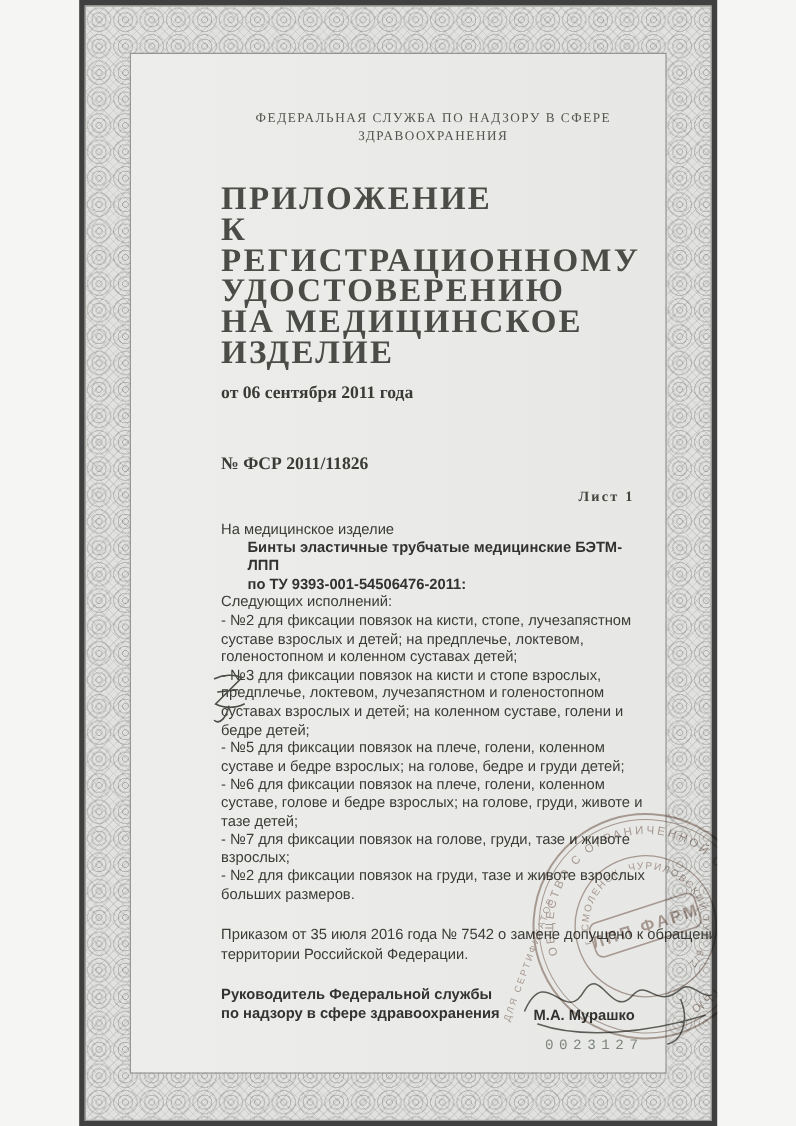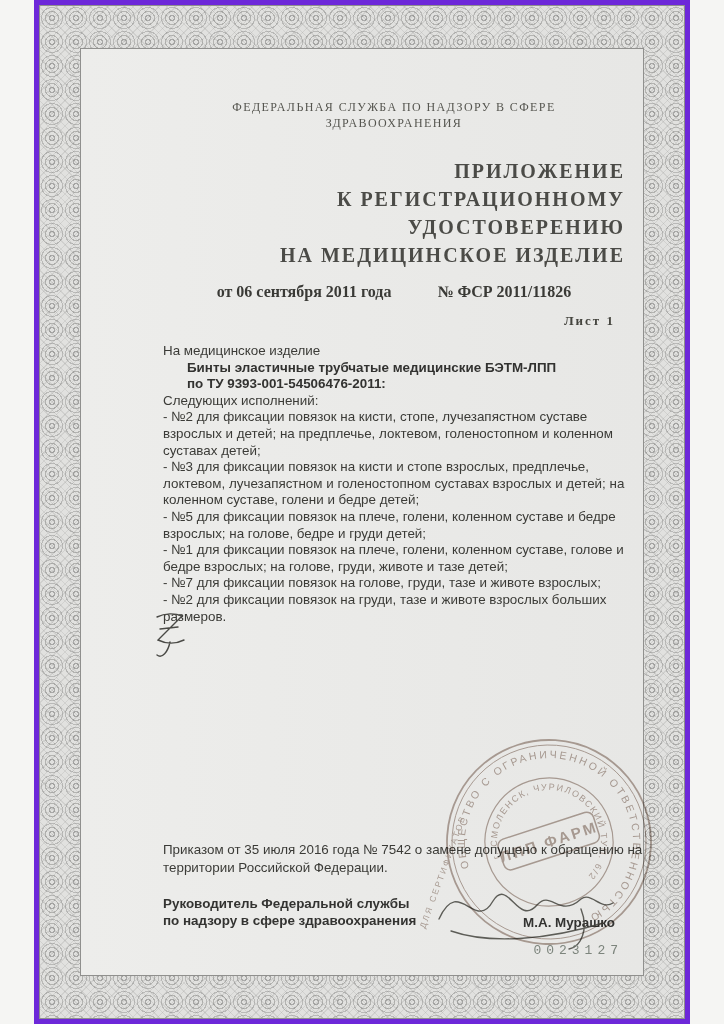--- a/index.html
+++ b/index.html
@@ -1,17 +1,17 @@
 <!DOCTYPE html>
 <html lang="ru"><head>
 <meta charset="utf-8">
 <style>
   html,body{margin:0;padding:0;}
   body{background:#f5f5f3;font-family:"Liberation Sans",sans-serif;}
-  .page{position:relative;width:656px;height:1024px;margin:0 auto;background:#6d28d9;overflow:hidden;}
+  .page{position:relative;width:580px;height:1024px;margin:0 auto;background:#404040;overflow:hidden;}
   
   .border-pattern{
     position:absolute;inset:5px;
     background-color:#e1e1df;
     background-image:
       radial-gradient(circle at 50% 50%,
         rgba(122,122,120,0) 0 2px, rgba(122,122,120,.55) 2px 3px,
         rgba(122,122,120,0) 3px 6px, rgba(122,122,120,.45) 6px 7px,
         rgba(122,122,120,0) 7px 10px, rgba(122,122,120,.38) 10px 11px,
         rgba(122,122,120,0) 11px),
@@ -23,24 +23,24 @@
   .paper{
     position:absolute;inset:48px 46px;
     background:linear-gradient(90deg,#ededeb,#e7e7e5);
     border:1px solid #90908e;
     box-sizing:border-box;
     padding:0 18px 0 82px;
   }
   .agency{margin-top:50px;text-align:center;color:#55554f;
     font-family:"Liberation Serif",serif;font-size:12px;letter-spacing:1.4px;line-height:16px;}
   .agency .sub{letter-spacing:1px;}
-  .title{margin-top:26px;text-align:right;color:#4b4b47;
-    font-family:"Liberation Serif",serif;font-weight:bold;font-size:20px;letter-spacing:2px;line-height:28px;}
+  .title{margin-top:36px;text-align:left;color:#4b4b47;
+    font-family:"Liberation Serif",serif;font-weight:bold;font-size:30px;letter-spacing:2px;line-height:28px;}
   .date-row{margin-top:14px;display:flex;justify-content:center;gap:46px;
-    font-family:"Liberation Serif",serif;font-weight:bold;font-size:16px;color:#3a3a36;}
+    font-family:"Liberation Serif",serif;font-weight:bold;font-size:16px;color:#3a3a36;flex-direction:column;}
   .sheet{margin-top:12px;text-align:right;padding-right:10px;
     font-family:"Liberation Serif",serif;font-weight:bold;font-size:13px;letter-spacing:2px;color:#45453f;}
   .body-text{margin-top:14px;font-size:13.4px;line-height:16.6px;color:#3b3b37;}
   .body-text .b{font-weight:bold;color:#323230;padding-left:24px;}
   .item{margin:0;}
   
   .z-mark{position:absolute;left:70px;top:560px;}
   .stamp{position:absolute;left:318px;top:668px;opacity:.62;mix-blend-mode:multiply;pointer-events:none;}
   .signature{position:absolute;left:350px;top:820px;opacity:.85;pointer-events:none;}
   .order-note{position:absolute;left:82px;top:792px;width:486px;font-size:13.4px;line-height:18px;color:#3b3b37;}
@@ -75,21 +75,21 @@
     <div class="sheet">Лист 1</div>
 
     <div class="body-text">
       <div>На медицинское изделие</div>
       <div class="b">Бинты эластичные трубчатые медицинские БЭТМ-ЛПП</div>
       <div class="b">по ТУ 9393-001-54506476-2011:</div>
       <div>Следующих исполнений:</div>
       <div class="item">- №2 для фиксации повязок на кисти, стопе, лучезапястном суставе взрослых и детей; на предплечье, локтевом, голеностопном и коленном суставах детей;</div>
       <div class="item">- №3 для фиксации повязок на кисти и стопе взрослых, предплечье, локтевом, лучезапястном и голеностопном суставах взрослых и детей; на коленном суставе, голени и бедре детей;</div>
       <div class="item">- №5 для фиксации повязок на плече, голени, коленном суставе и бедре взрослых; на голове, бедре и груди детей;</div>
-      <div class="item">- №1 для фиксации повязок на плече, голени, коленном суставе, голове и бедре взрослых; на голове, груди, животе и тазе детей;</div>
+      <div class="item">- №6 для фиксации повязок на плече, голени, коленном суставе, голове и бедре взрослых; на голове, груди, животе и тазе детей;</div>
       <div class="item">- №7 для фиксации повязок на голове, груди, тазе и животе взрослых;</div>
       <div class="item">- №2 для фиксации повязок на груди, тазе и животе взрослых больших размеров.</div>
     </div>
 
     <svg class="z-mark" width="40" height="56" viewBox="0 0 40 56">
       <path d="M6,8 C14,4 24,4 31,7 L7,31 C15,35 25,35 33,31 M9,20 L27,18 M19,33 C17,43 11,50 6,46" fill="none" stroke="#4a4a46" stroke-width="1.4" stroke-linecap="round"></path>
     </svg>
 
     <div class="order-note">Приказом от 35 июля 2016 года № 7542 о замене допущено к обращению на территории Российской Федерации.</div>
 

